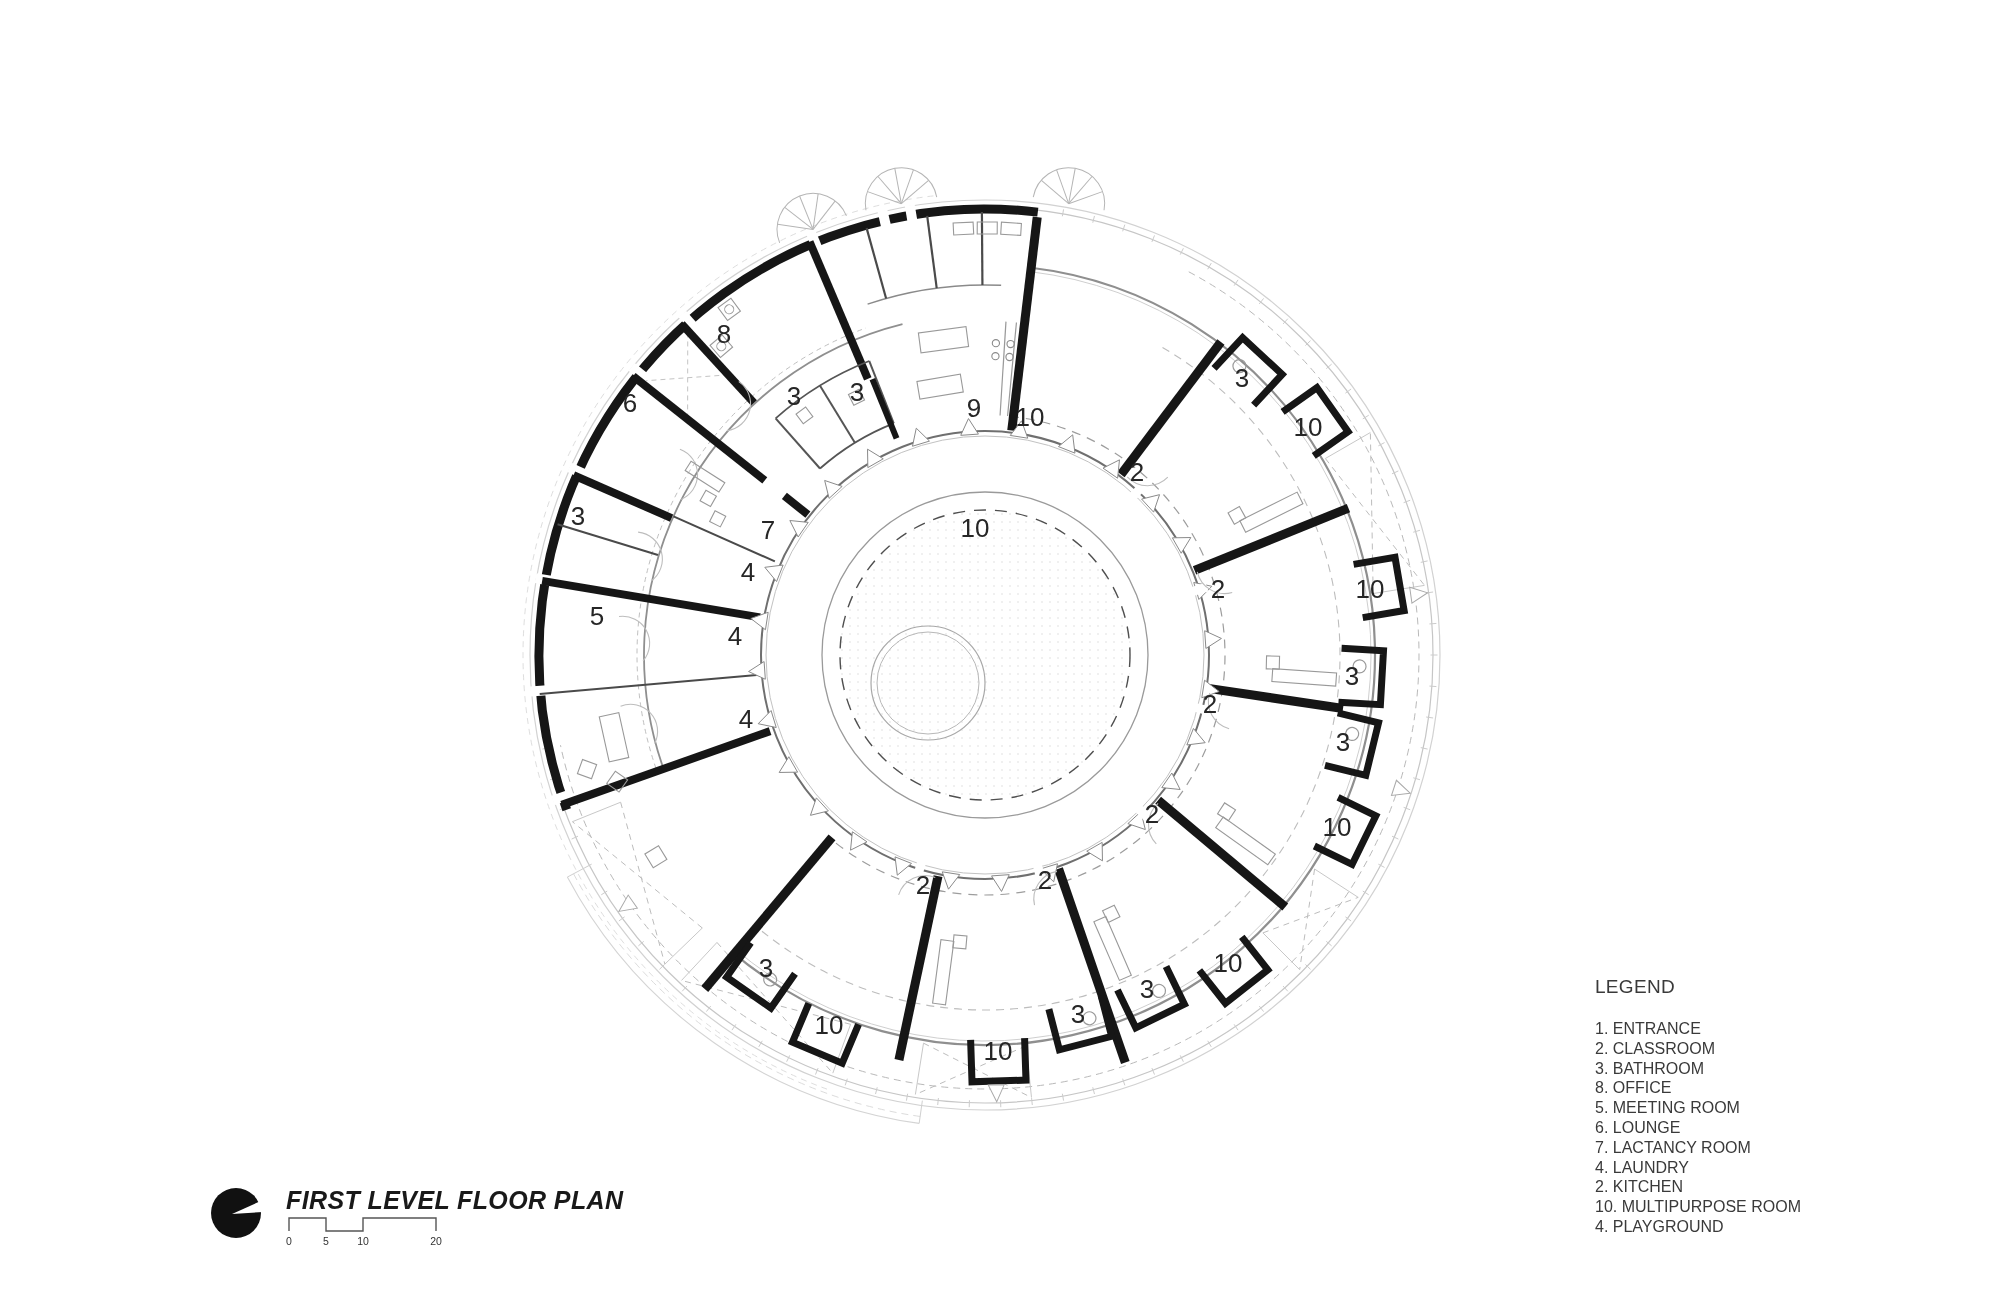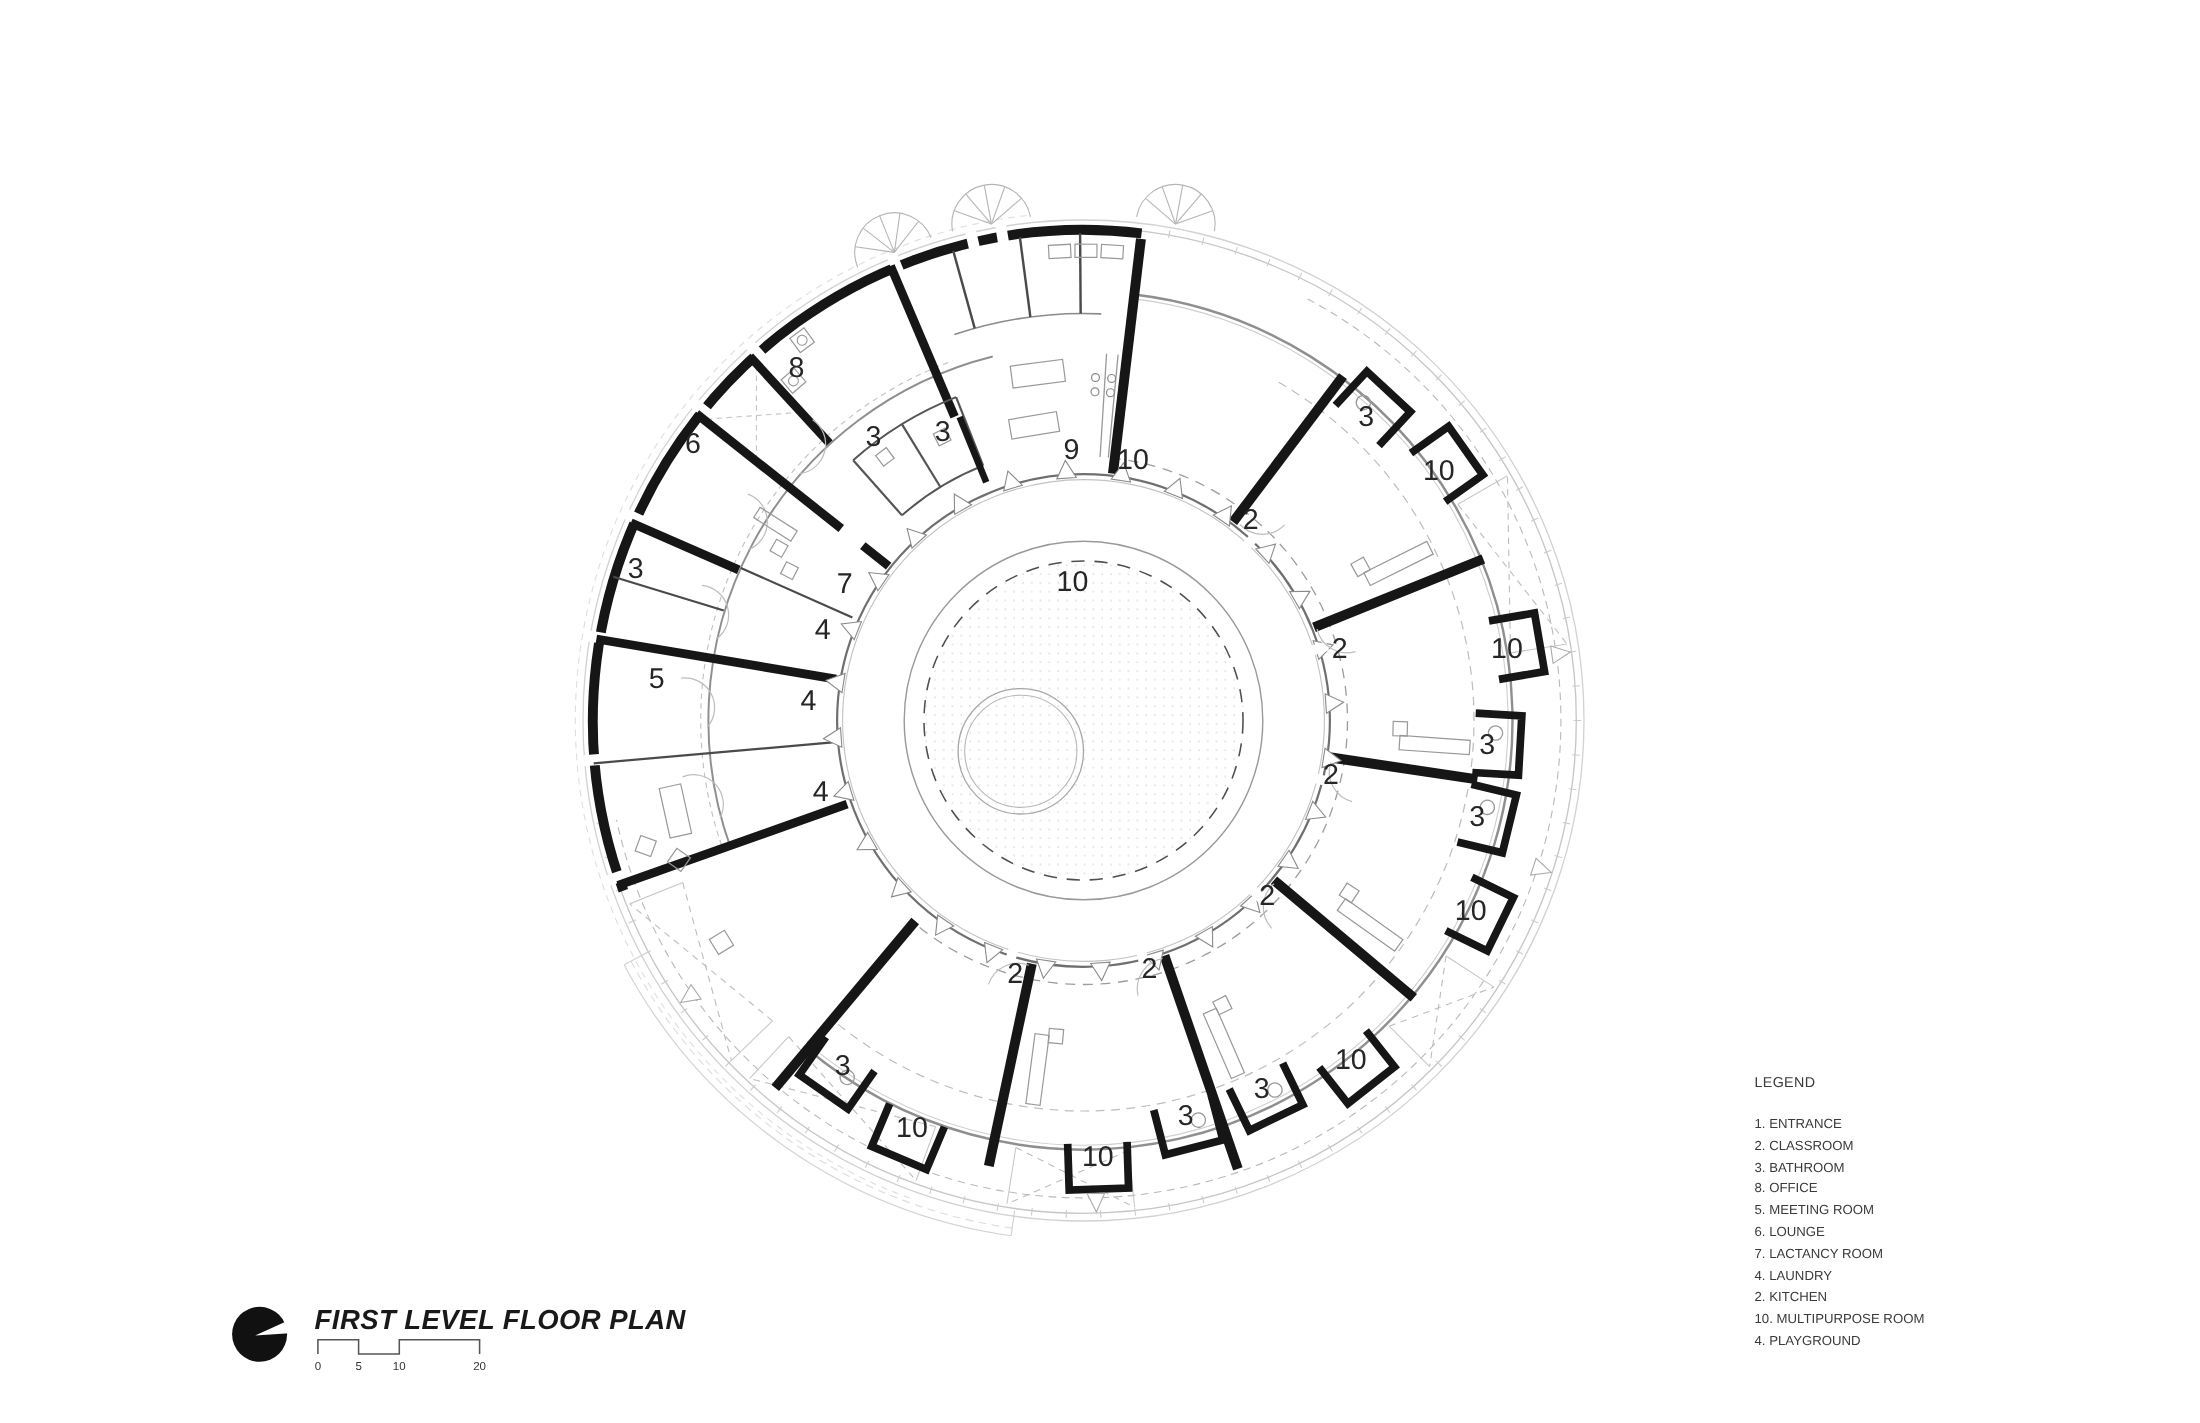--- a/index.html
+++ b/index.html
@@ -2,22 +2,22 @@
 <html><head>
 <meta charset="utf-8">
 <style>
   html,body{margin:0;padding:0;background:#ffffff;}
   body{width:2000px;height:1294px;position:relative;overflow:hidden;
        font-family:"Liberation Sans", sans-serif;}
   #plan-svg{position:absolute;left:0;top:0;}
   .title-block{position:absolute;left:286px;top:1186px;font-size:25px;font-weight:700;
        letter-spacing:.4px;color:#191919;white-space:nowrap;font-style:italic;}
   .legend-block{position:absolute;left:1595px;top:976px;color:#3a3a3a;}
-  .legend-heading{font-size:13px;margin:0 0 21px 0;letter-spacing:.3px;}
-  .legend-items div{font-size:12px;line-height:19.8px;white-space:nowrap;}
+  .legend-heading{font-size:19px;margin:0 0 21px 0;letter-spacing:.3px;}
+  .legend-items div{font-size:16px;line-height:19.8px;white-space:nowrap;}
 </style>
 </head>
 <body>
 
 <svg id="plan-svg" width="2000" height="1294" viewBox="0 0 2000 1294">
     <defs>
       <pattern id="dots" width="8" height="8" patternUnits="userSpaceOnUse">
         <circle cx="2" cy="2" r="0.8" fill="#dcdcdc"></circle>
       </pattern>
     </defs>

